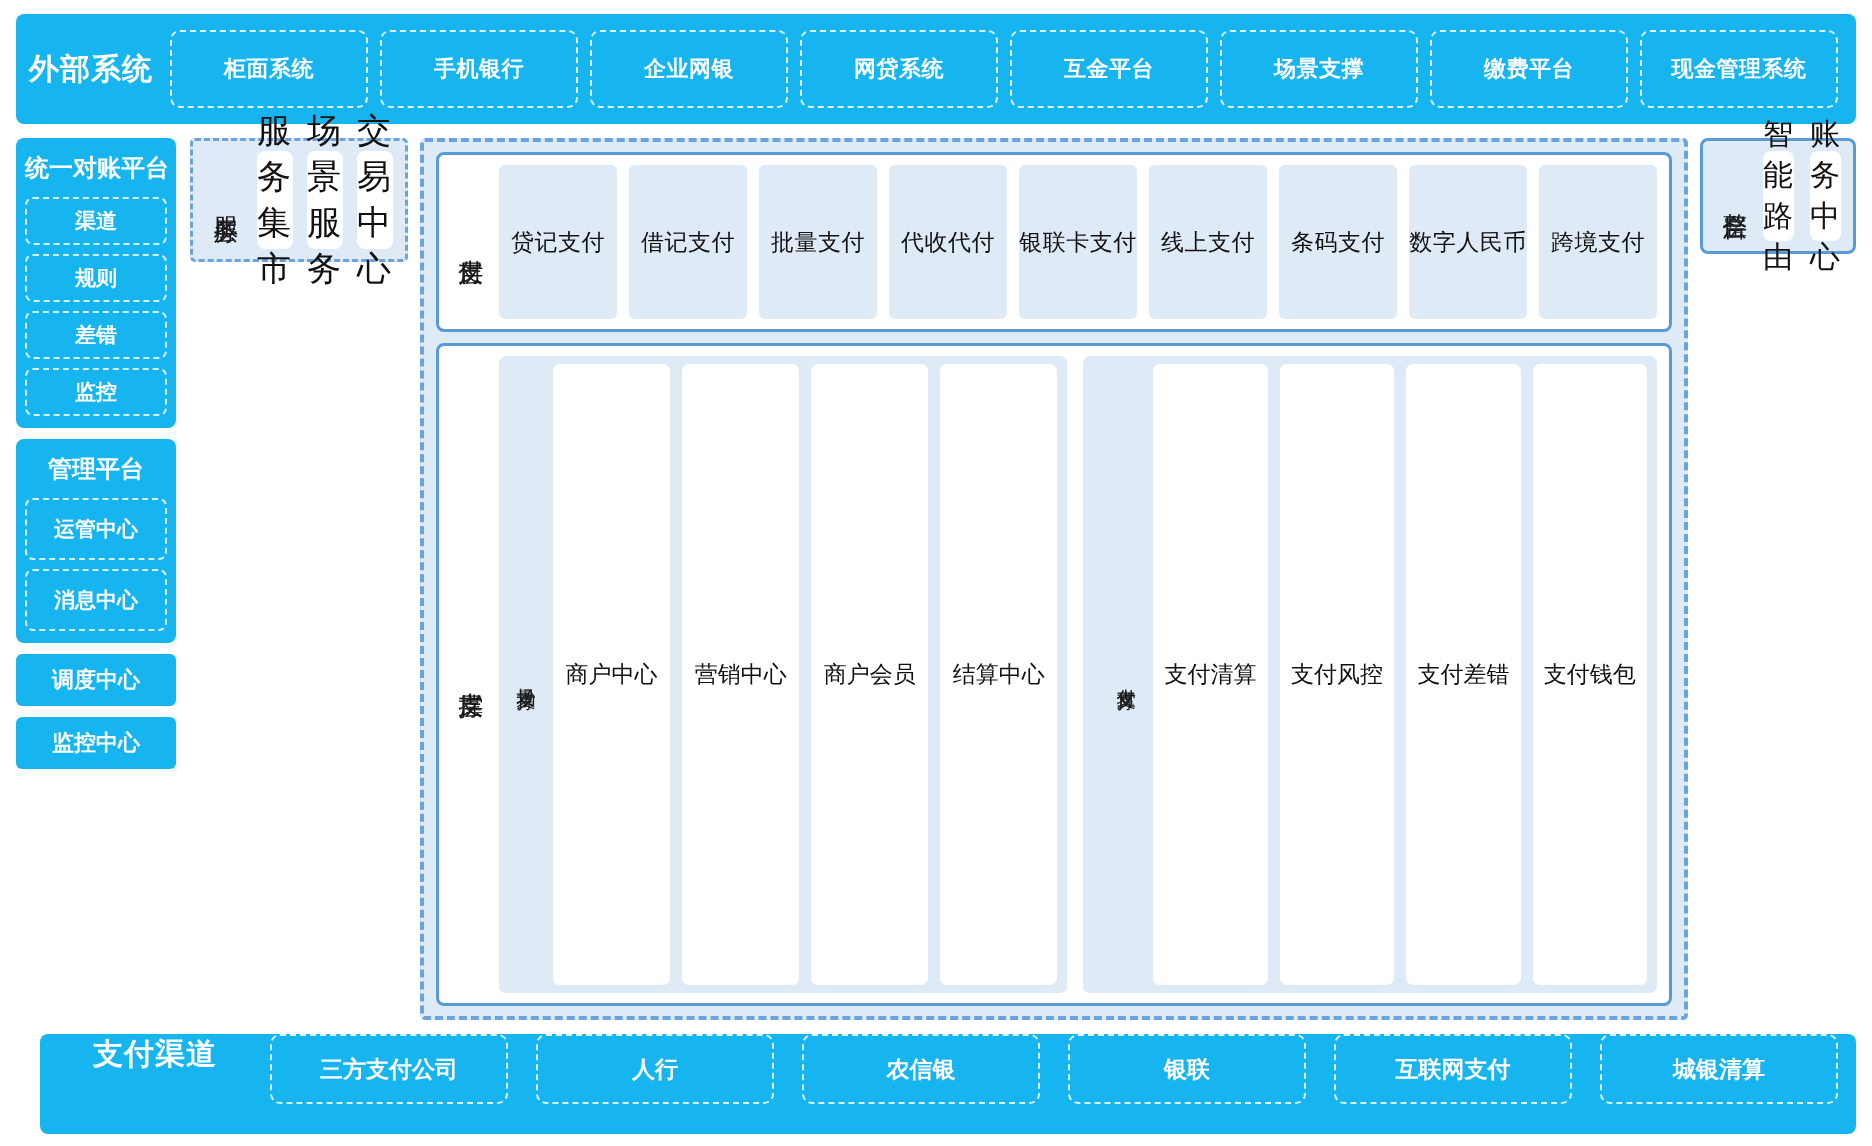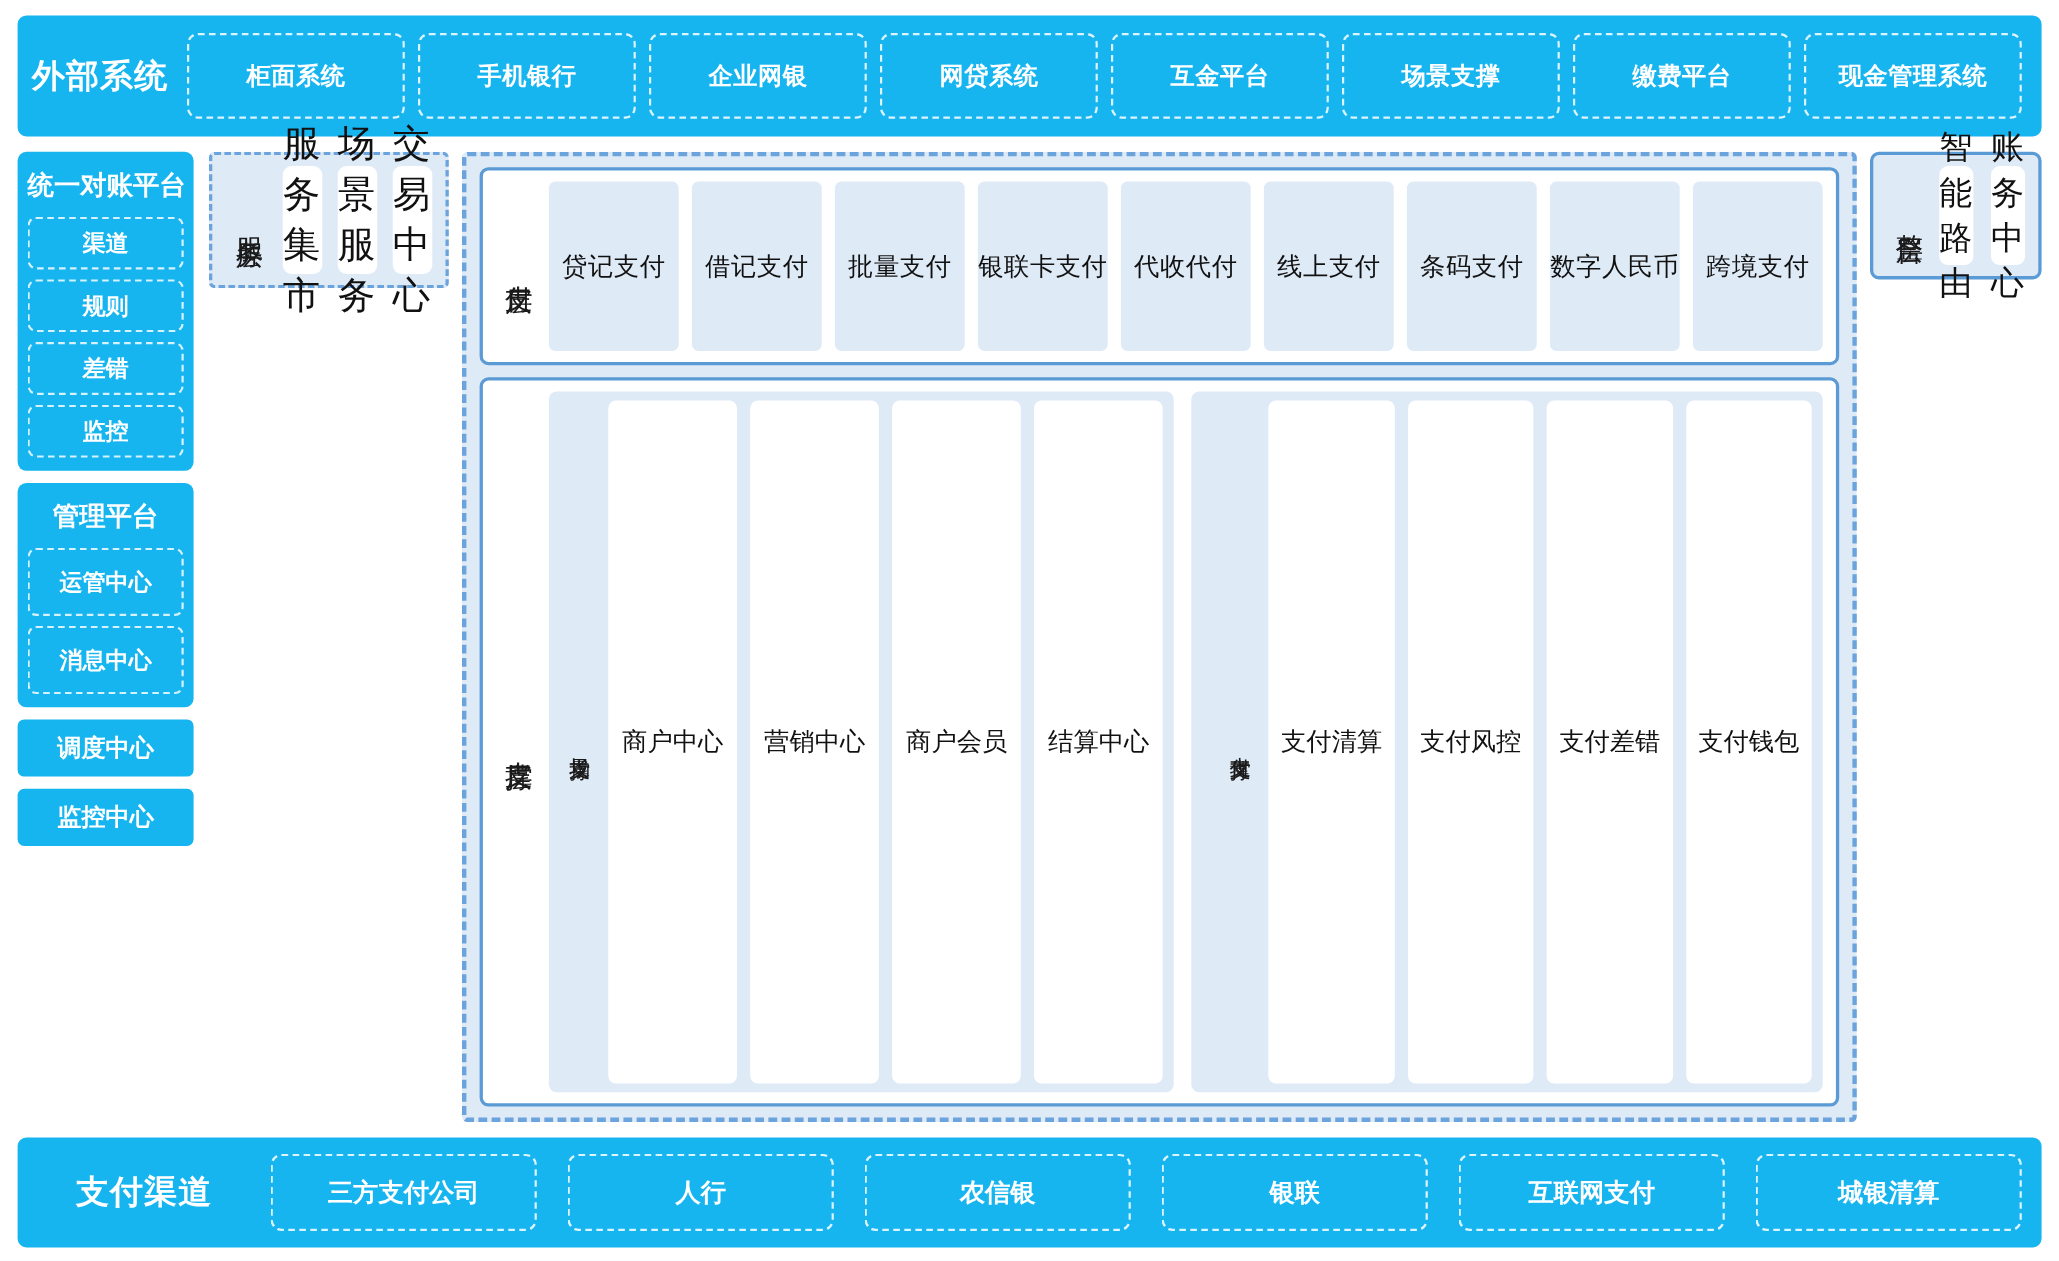--- a/index.html
+++ b/index.html
@@ -302,22 +302,23 @@
     letter-spacing: 1px;
   }
 
   
   .chan-bar {
     height: 100px;
     flex: 0 0 100px;
     background: #16b5f0;
     border-radius: 8px;
     display: flex;
-    align-items: center;
+    align-items: flex-start;
     padding-right: 18px;
+    margin-left: 24px;
   }
   .chan-title {
     color: #ffffff;
     font-size: 30px;
     font-weight: bold;
     width: 230px;
     flex: 0 0 230px;
     text-align: center;
     letter-spacing: 1px;
   }
@@ -394,22 +395,22 @@
       </div>
 
       <div class="pay-wrap">
 
         <div class="pay-layer">
           <div class="vlabel">支付层</div>
           <div class="pay-items">
             <div class="pay-item">贷记支付</div>
             <div class="pay-item">借记支付</div>
             <div class="pay-item">批量支付</div>
+            <div class="pay-item">代收代付</div>
             <div class="pay-item">银联卡支付</div>
-            <div class="pay-item">代收代付</div>
             <div class="pay-item">线上支付</div>
             <div class="pay-item">条码支付</div>
             <div class="pay-item">数字人民币</div>
             <div class="pay-item">跨境支付</div>
           </div>
         </div>
 
         <div class="sup-layer">
           <div class="vlabel">支撑层</div>
           <div class="sup-groups">

